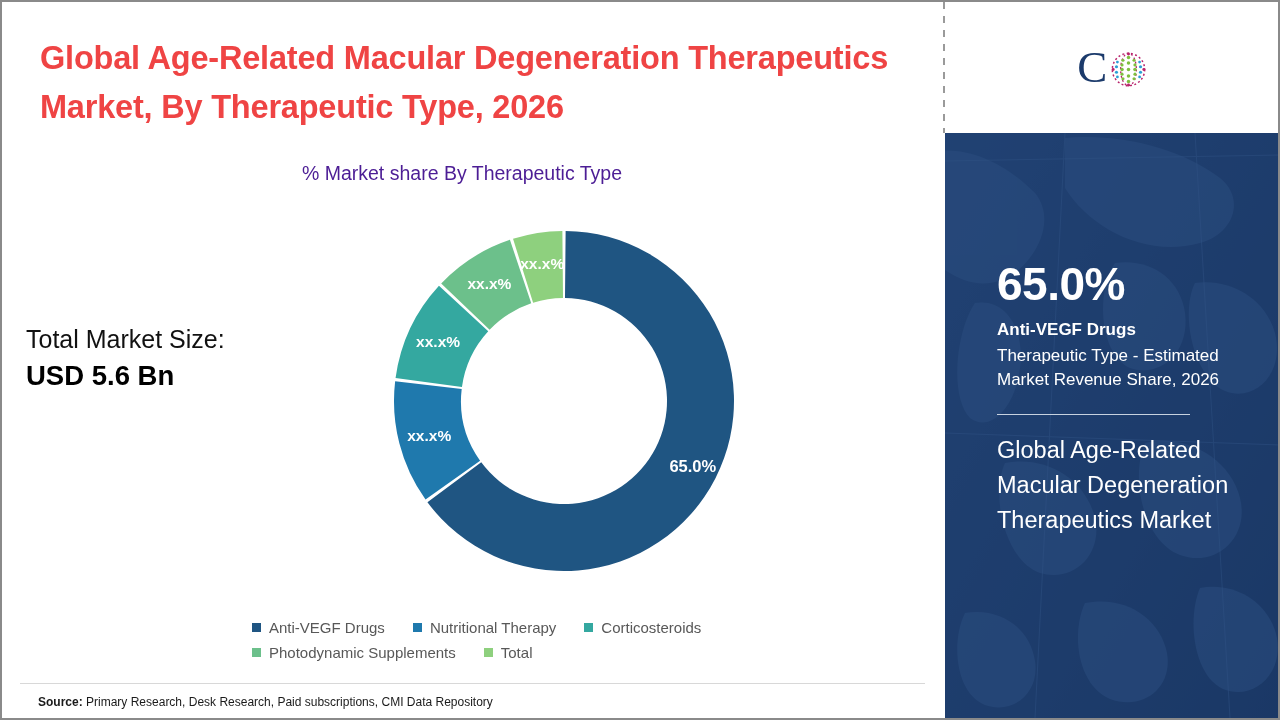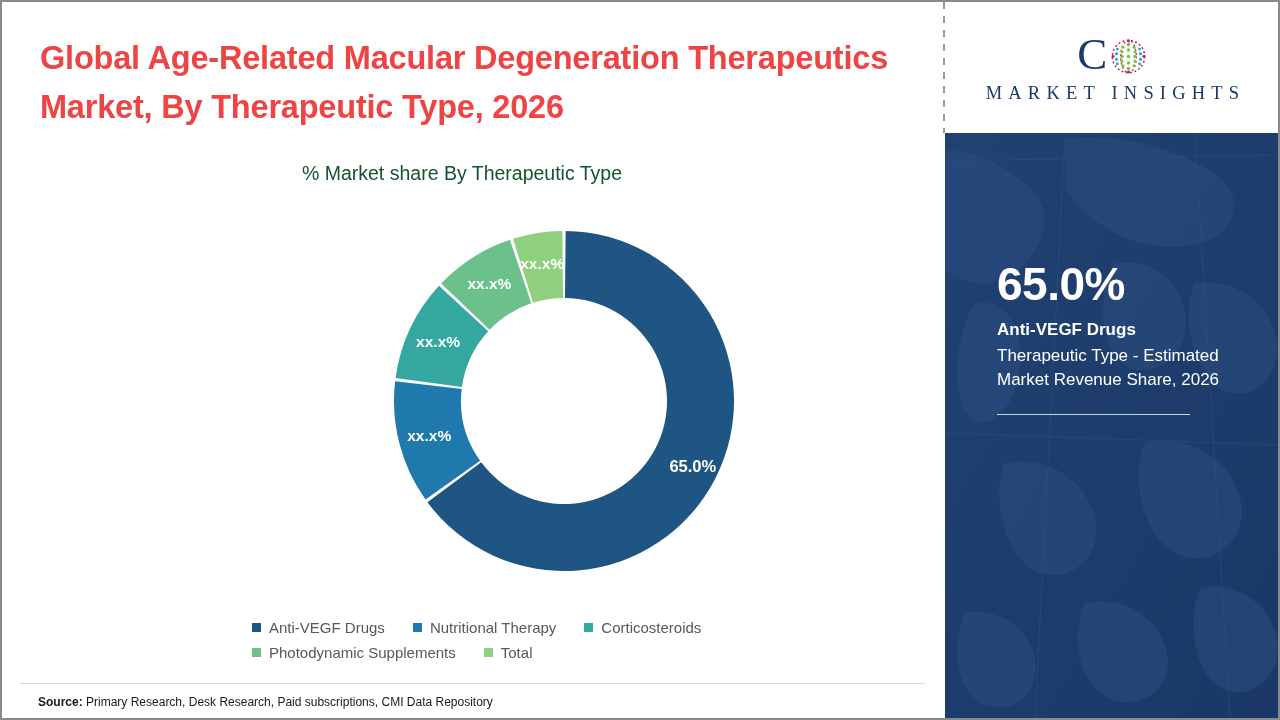--- a/index.html
+++ b/index.html
@@ -27,21 +27,21 @@
     position: absolute; left: 38px; top: 32px;
     width: 880px;
     font-size: 32.5px; font-weight: bold;
     line-height: 1.52;
     color: #ef4444;
     letter-spacing: -0.2px;
   }
   #chart-subtitle {
     position: absolute; left: 0; top: 160px;
     width: 920px; text-align: center;
-    font-size: 19.5px; color: #14532d;
+    font-size: 19.5px; color: #4c1d95;
     font-weight: 400;
   }
   #total-market {
     position: absolute; left: 24px; top: 322px;
     width: 290px;
   }
   #total-market .tm-label {
     font-size: 25px; color: #111111; font-weight: 400;
     line-height: 1.25; white-space: nowrap;
   }
@@ -168,20 +168,24 @@
 </head>
 <body>
 
 <div id="page">
 
   <div id="left-panel">
 
     <div id="chart-title">Global Age-Related Macular Degeneration Therapeutics Market, By Therapeutic Type, 2026</div>
     <div id="chart-subtitle">% Market share By Therapeutic Type</div>
 
+    <div id="total-market">
+      <div class="tm-label">Total Market Size:</div>
+      <div class="tm-value">USD 5.6 Bn</div>
+    </div>
 
     <div id="donut-wrap">
       <svg id="donut-svg" viewBox="0 0 348 348">
         <g id="donut-slices">
             <path d="M175.63185778860802,4.007832415261674 A170,170 0 1 1 37.432629455295086,275.2390897949268 L91.25624019938466,235.33897793457334 A103,103 0 1 0 174.9887138366272,71.00474552218796 Z" fill="#1f5582"></path>
             <path d="M35.51426557133021,272.59868842815274 A170,170 0 0 1 5.1437454175033395,154.31332205853224 L71.69297516472261,162.07218924722835 A103,103 0 0 0 90.09393737557065,233.73920534176312 Z" fill="#1f79ad"></path>
             <path d="M5.552797444230009,151.0753418534672 A170,170 0 0 1 48.963959396883894,58.821926781631305 L98.24286951693553,104.21563799122367 A103,103 0 0 0 71.94081256915112,160.1103541818066 Z" fill="#34a8a0"></path>
             <path d="M51.19812644984154,56.442780517014214 A170,170 0 0 1 119.91754232215906,12.832113088479872 L141.23239328930813,76.35122145949074 A103,103 0 0 0 99.59651190784517,102.77415525442626 Z" fill="#6cc08b"></path>
             <path d="M123.02152028920447,11.823569510313831 A170,170 0 0 1 172.3681422113919,4.007832415261674 L173.01128616337274,71.00474552218796 A103,103 0 0 0 143.11303876345917,75.74016270330779 Z" fill="#8ed07e"></path>
           </g>
@@ -270,21 +274,20 @@
               <g fill="#b8236b">
                 <circle cx="20" cy="3.2" r="1.6"></circle>
                   <circle cx="20" cy="36.8" r="1.6"></circle>
                 <circle cx="3.4" cy="20" r="1.6"></circle>
                   <circle cx="36.6" cy="20" r="1.6"></circle>
               </g>
             </g>
           </svg>
         </span>
       </div>
-      <div id="logo-sub">MARKET INSIGHTS</div>
     </div>
 
     <div id="navy-area">
       <svg id="map-bg" viewBox="0 0 335 585" preserveAspectRatio="xMidYMid slice">
         <defs>
           <linearGradient id="navyGrad" x1="0" y1="0" x2="1" y2="1">
             <stop offset="0%" stop-color="#2a4f86"></stop>
             <stop offset="100%" stop-color="#16315c"></stop>
           </linearGradient>
         </defs>
@@ -307,16 +310,17 @@
           <line x1="250" y1="0" x2="285" y2="585"></line>
           <line x1="0" y1="300" x2="335" y2="312"></line>
         </g>
       </svg>
 
       <div id="navy-content">
         <div id="stat-value">65.0%</div>
         <div id="stat-name">Anti-VEGF Drugs</div>
         <div id="stat-desc">Therapeutic Type - Estimated Market Revenue Share, 2026</div>
         <div id="navy-rule"></div>
+        <div id="market-name">Global Age-Related Macular Degeneration Therapeutics Market</div>
       </div>
     </div>
   </div>
 </div>
 
 </body></html>

